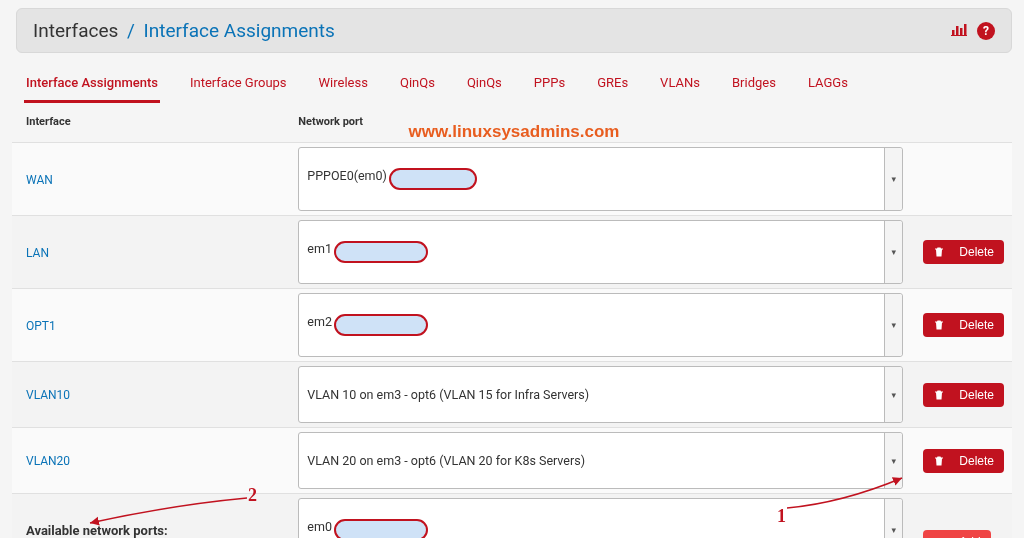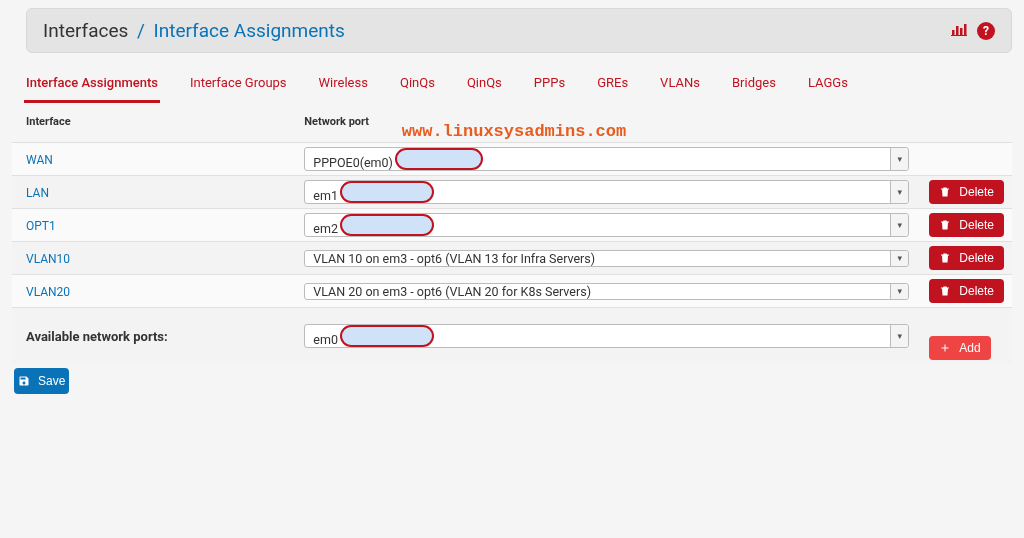--- a/index.html
+++ b/index.html
@@ -7,21 +7,21 @@
     font-family: -apple-system, BlinkMacSystemFont, "Segoe UI", Roboto, Arial, sans-serif;
     background: #f5f5f5;
     font-size: 13px;
     color: #333;
     width: 1024px;
   }
   .header-panel {
     background: #e4e4e4;
     border: 1px solid #d8d8d8;
     border-radius: 6px;
-    margin: 8px 12px 0 26px;
+    margin: 8px 12px 0 16px;
     padding: 10px 16px;
     display: flex;
     align-items: center;
     justify-content: space-between;
   }
   .header-title { font-size: 19px; font-weight: 400; }
   .header-title .crumb1 { color: #333; }
   .header-title .slash { color: #0a73b7; margin: 0 4px; }
   .header-title .crumb2 { color: #0a73b7; }
   .header-icons { display: flex; align-items: center; gap: 10px; }
@@ -43,21 +43,21 @@
     padding: 6px 2px 10px 2px;
     border-bottom: 3px solid transparent;
     cursor: pointer;
     white-space: nowrap;
   }
   .tab.active { border-bottom-color: #c1121f; font-weight: 500; }
 
   .watermark {
     text-align: center;
     color: #e85d1f;
-    font-family: Liberation Mono, monospace;
+    font-family: Liberation Sans, sans-serif;
     font-size: 17px;
     font-weight: 600;
     position: absolute;
     left: 4px; right: 0;
     top: 122px;
   }
 
   .table-wrap { margin: 0 12px; position: relative; }
   table { width: 100%; border-collapse: collapse; }
   thead th {
@@ -75,24 +75,24 @@
   tbody td:last-child { width: 90px; text-align: left; padding-right: 8px; }
   .iface-link { color: #0a73b7; font-size: 12px; cursor: pointer; }
   .static-label { font-weight: 700; font-size: 13px; }
 
   .select-wrap { position: relative; display: flex; align-items: center; }
   .select-box {
     width: 605px;
     background: #fff;
     border: 1px solid #bbb;
     border-radius: 3px;
-    padding: 0 8px;
+    padding: 20px 8px;
     font-size: 12.5px;
     display: flex;
-    align-items: flex-end;
+    align-items: flex-start;
     position: relative;
   }
   .select-arrow {
     position: absolute;
     right: 0; top: 0; bottom: 0;
     width: 18px;
     background: #f4f4f4;
     border-left: 1px solid #bbb;
     border-radius: 0 3px 3px 0;
     display: flex; align-items: center; justify-content: center;
@@ -105,21 +105,21 @@
     border-radius: 12px;
     height: 22px;
     margin-left: 2px;
   }
   .blob-w1 { width: 88px; }
   .blob-w2 { width: 94px; }
 
   .btn {
     display: inline-flex;
     align-items: center;
-    gap: 8px;
+    gap: 14px;
     border: none;
     border-radius: 4px;
     padding: 5px 10px;
     font-size: 12px;
     color: #fff;
     cursor: pointer;
     font-weight: 500;
   }
   .btn-delete { background: #c1121f; }
   .btn-add { background: #ef4444; margin-top: 24px; }
@@ -225,21 +225,21 @@
                 <path d="M6 7h12l-1 14H7L6 7zm3-4h6l1 2h4v2H4V5h4l1-2z"></path>
               </svg>
               <span>Delete</span>
             </button></td>
         </tr>
         <tr>
           <td><span class="iface-link">VLAN10</span></td>
           <td>
             <div class="select-wrap">
               <div class="select-box">
-                <span>VLAN 10 on em3 - opt6 (VLAN 13 for Infra Servers)</span>
+                <span>VLAN 10 on em3 - opt6 (VLAN 15 for Infra Servers)</span>
                 <div class="select-arrow">▾</div>
               </div>
             </div>
           </td>
           <td><button class="btn btn-delete">
               <svg viewBox="0 0 24 24">
                 <path d="M6 7h12l-1 14H7L6 7zm3-4h6l1 2h4v2H4V5h4l1-2z"></path>
               </svg>
               <span>Delete</span>
             </button></td>

